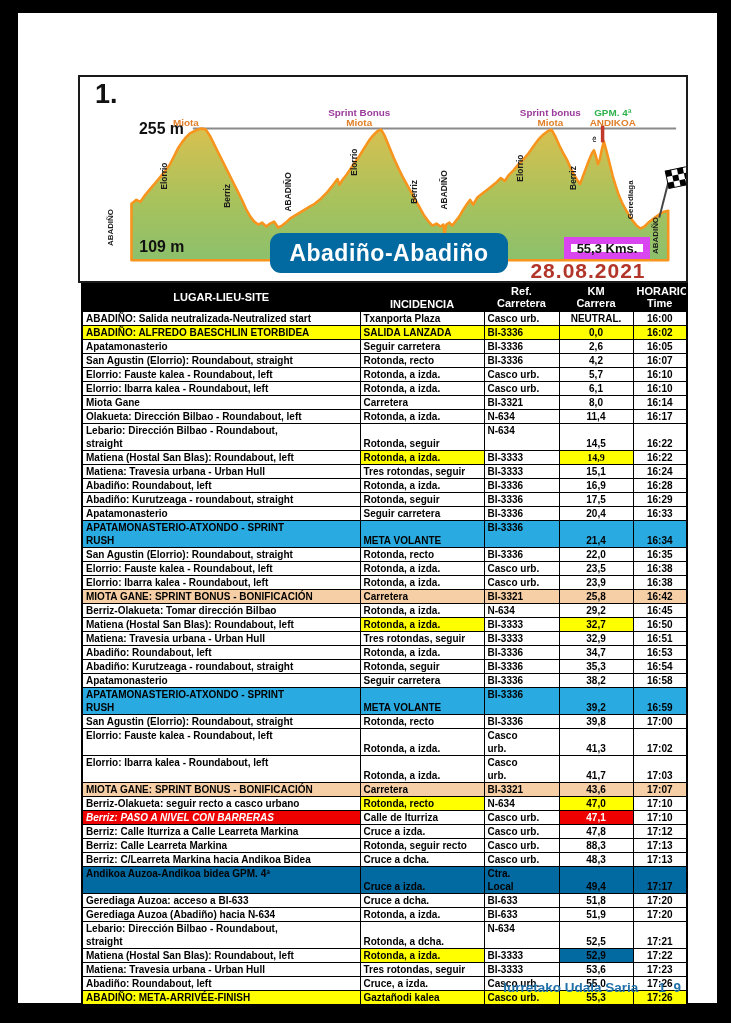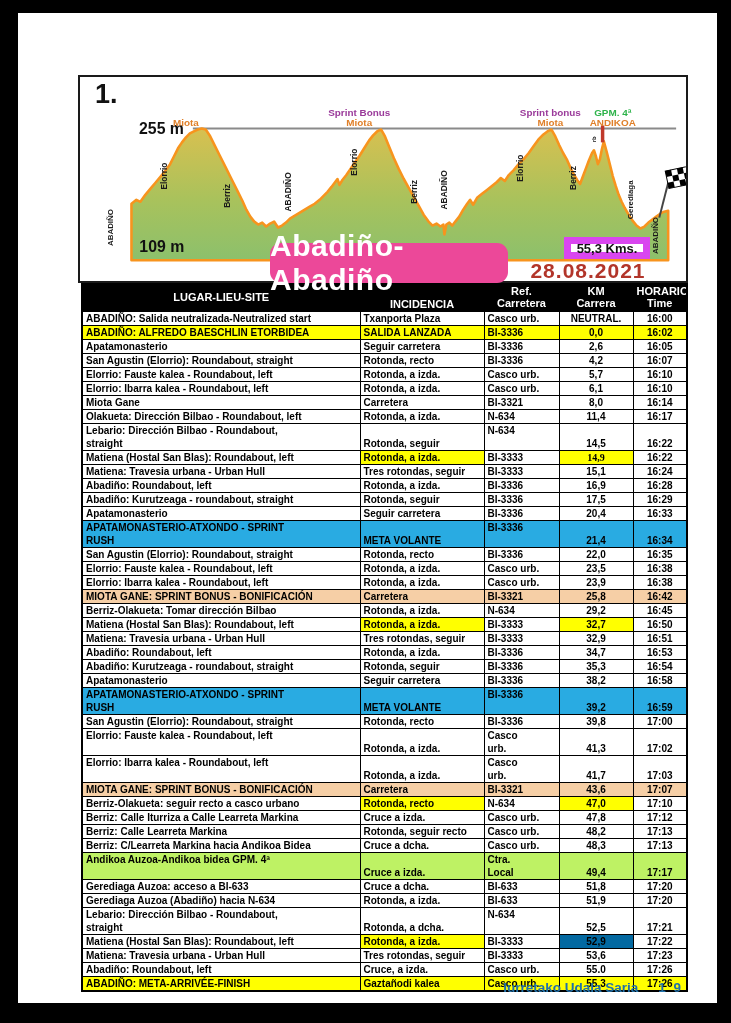--- a/index.html
+++ b/index.html
@@ -5,23 +5,23 @@
   html,body{margin:0;padding:0;background:#000;}
   .stage{position:relative;width:731px;height:1023px;background:#000;overflow:hidden;
          font-family:"Liberation Sans",sans-serif;}
   .paper{position:absolute;left:18px;top:13px;width:699px;height:990px;background:#ffffff;}
 
   
   .profile-box{position:absolute;left:60px;top:62px;width:610px;height:208px;
                border:2px solid #1a1a1a;box-sizing:border-box;background:#fff;}
   .page-num{position:absolute;left:15px;top:2px;font-size:27px;font-weight:bold;color:#111;z-index:3;}
   .profile-svg{position:absolute;left:0;top:0;width:100%;height:100%;}
-  .title-pill{position:absolute;left:190px;top:156px;width:238px;height:40px;background:#ec4899;
-              border-radius:11px;color:#fff;font-weight:bold;font-size:30px;display:flex;
-              align-items:center;justify-content:center;z-index:4;letter-spacing:.5px;margin-top:10px;}
+  .title-pill{position:absolute;left:190px;top:156px;width:238px;height:40px;background:#0369a1;
+              border-radius:11px;color:#fff;font-weight:bold;font-size:23px;display:flex;
+              align-items:center;justify-content:center;z-index:4;letter-spacing:.5px;}
   .kms-box{position:absolute;left:484px;top:160px;width:86px;height:22px;background:#fff;
            border:7px solid #d946ef;box-sizing:border-box;display:flex;align-items:center;
            justify-content:center;font-weight:bold;font-size:13px;color:#111;z-index:4;}
   .date-label{position:absolute;left:410px;top:182px;width:196px;text-align:center;
               font-weight:bold;font-size:21px;color:#b2352a;letter-spacing:1px;z-index:4;}
 
   
   table.route{position:absolute;left:63px;top:270px;width:605px;border-collapse:collapse;
               table-layout:fixed;background:#fff;border:2px solid #000;}
   table.route th,table.route td{border:1px solid #000;box-sizing:border-box;padding:0 3px;
@@ -355,41 +355,48 @@
             <td class="c-hor">17:07</td>
           </tr>
           <tr>
             <td class="c-lugar">Berriz-Olakueta: seguir recto a casco urbano</td>
             <td class="c-inc" style="background: rgb(255, 255, 0);">Rotonda, recto</td>
             <td class="c-ref">N-634</td>
             <td class="c-km" style="background: rgb(255, 255, 0);">47,0</td>
             <td class="c-hor">17:10</td>
           </tr>
           <tr>
+            <td class="c-lugar white-text italic" style="background: rgb(238, 0, 0);">Berriz: PASO A NIVEL CON BARRERAS</td>
+            <td class="c-inc">Calle de Iturriza</td>
+            <td class="c-ref">Casco urb.</td>
+            <td class="c-km white-text" style="background: rgb(238, 0, 0);">47,1</td>
+            <td class="c-hor">17:10</td>
+          </tr>
+          <tr>
             <td class="c-lugar">Berriz: Calle Iturriza a Calle Learreta Markina</td>
             <td class="c-inc">Cruce a izda.</td>
             <td class="c-ref">Casco urb.</td>
             <td class="c-km">47,8</td>
             <td class="c-hor">17:12</td>
           </tr>
           <tr>
             <td class="c-lugar">Berriz: Calle Learreta Markina</td>
             <td class="c-inc">Rotonda, seguir recto</td>
             <td class="c-ref">Casco urb.</td>
-            <td class="c-km">48,2</td>
+            <td class="c-km">88,3</td>
             <td class="c-hor">17:13</td>
           </tr>
           <tr>
             <td class="c-lugar">Berriz: C/Learreta Markina hacia Andikoa Bidea</td>
             <td class="c-inc">Cruce a dcha.</td>
             <td class="c-ref">Casco urb.</td>
             <td class="c-km">48,3</td>
             <td class="c-hor">17:13</td>
           </tr>
-          <tr class="tall" style="background: #bef264; margin-left: 44px;">
+          <tr class="tall" style="background: #0369a1; margin-left: 44px;">
             <td class="c-lugar">Andikoa Auzoa-Andikoa bidea  GPM. 4ª</td>
             <td class="c-inc">Cruce a izda.</td>
             <td class="c-ref">Ctra.
 Local</td>
             <td class="c-km">49,4</td>
             <td class="c-hor">17:17</td>
           </tr>
           <tr>
             <td class="c-lugar">Gerediaga Auzoa: acceso a BI-633</td>
             <td class="c-inc">Cruce a dcha.</td>

